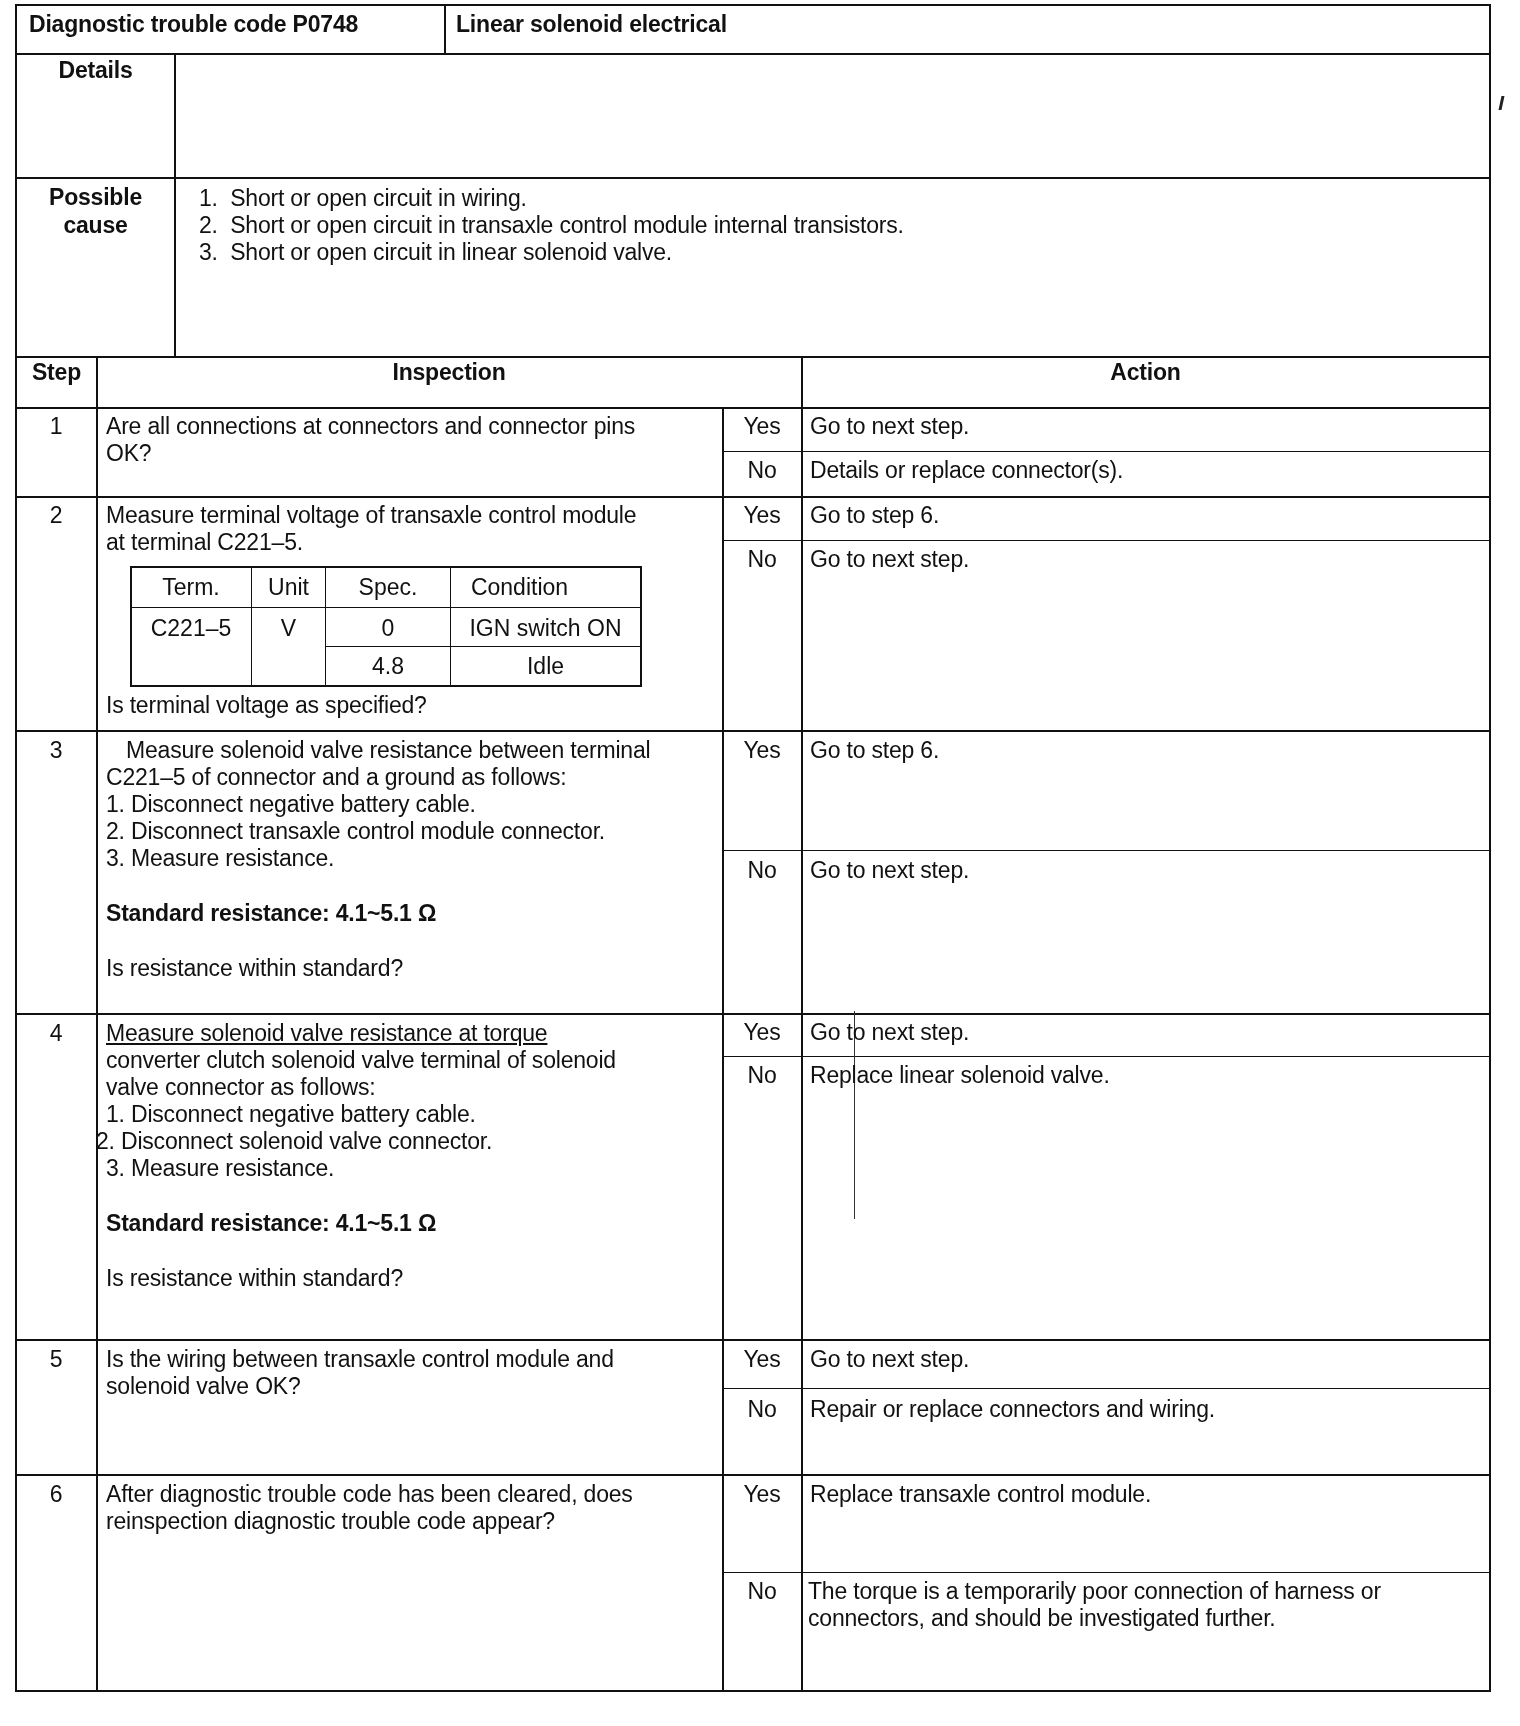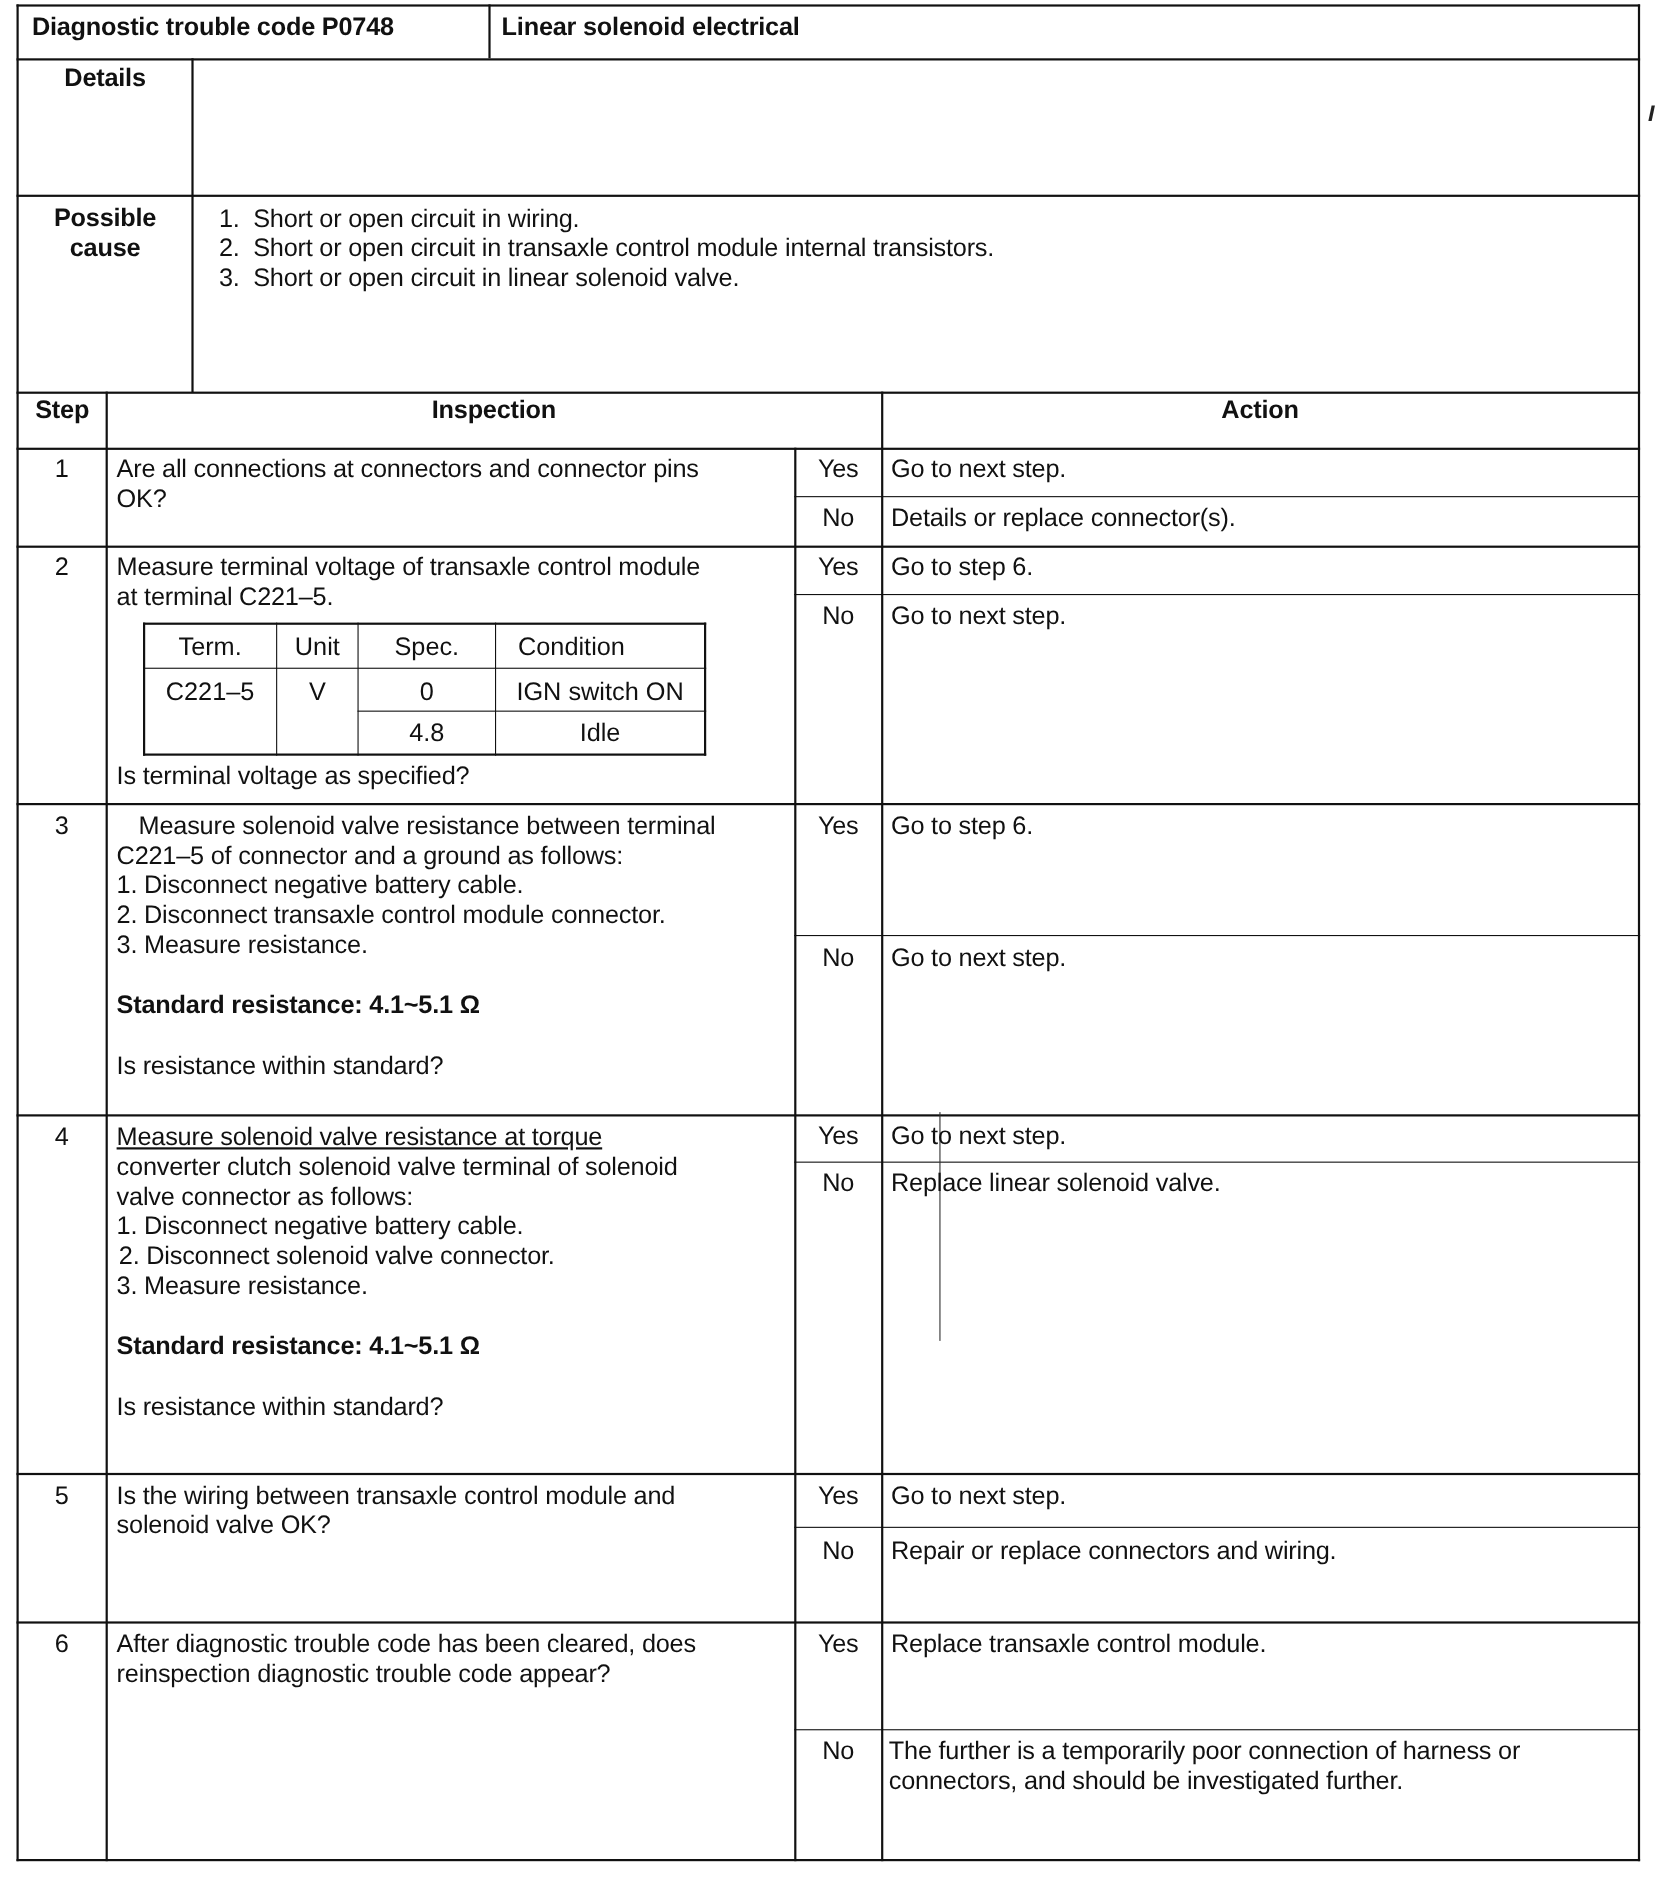--- a/index.html
+++ b/index.html
@@ -134,21 +134,21 @@
   <div class="t yn" style="left:723px; top:857px;">No</div>
   <div class="t" style="left:810px; top:857px;">Go to next step.</div>
 </div>
 
 <div>
   <div class="t step" style="left:16px; top:1020px;">4</div>
   <div class="t" style="left:106px; top:1020px;text-decoration:underline;">Measure solenoid valve resistance at torque</div>
   <div class="t" style="left:106px; top:1047px;">converter clutch solenoid valve terminal of solenoid</div>
   <div class="t" style="left:106px; top:1074px;">valve connector as follows:</div>
   <div class="t" style="left:106px; top:1101px;">1. Disconnect negative battery cable.</div>
-  <div class="t" style="left:108px; top:1128px;">2. Disconnect solenoid valve connector.</div>
+  <div class="t" style="left:96px; top:1128px;">2. Disconnect solenoid valve connector.</div>
   <div class="t" style="left:106px; top:1155px;">3. Measure resistance.</div>
   <div class="t b" style="left:106px; top:1210px;">Standard resistance:  4.1~5.1 Ω</div>
   <div class="t" style="left:106px; top:1265px;">Is resistance within standard?</div>
   <div class="t yn" style="left:723px; top:1019px;">Yes</div>
   <div class="t" style="left:810px; top:1019px;">Go to next step.</div>
   <div class="t yn" style="left:723px; top:1062px;">No</div>
   <div class="t" style="left:810px; top:1062px;">Replace linear solenoid valve.</div>
 </div>
 
 <div>
@@ -161,15 +161,15 @@
   <div class="t" style="left:810px; top:1396px;">Repair or replace connectors and wiring.</div>
 </div>
 
 <div>
   <div class="t step" style="left:16px; top:1481px;">6</div>
   <div class="t" style="left:106px; top:1481px;">After diagnostic trouble code has been cleared, does</div>
   <div class="t" style="left:106px; top:1508px;">reinspection diagnostic trouble code appear?</div>
   <div class="t yn" style="left:723px; top:1481px;">Yes</div>
   <div class="t" style="left:810px; top:1481px;">Replace transaxle control module.</div>
   <div class="t yn" style="left:723px; top:1578px;">No</div>
-  <div class="t" style="left:808px; top:1578px;">The further is a temporarily poor connection of harness or</div>
+  <div class="t" style="left:808px; top:1578px;">The torque is a temporarily poor connection of harness or</div>
   <div class="t" style="left:808px; top:1605px;">connectors, and should be investigated further.</div>
 </div>
 
 </body></html>

